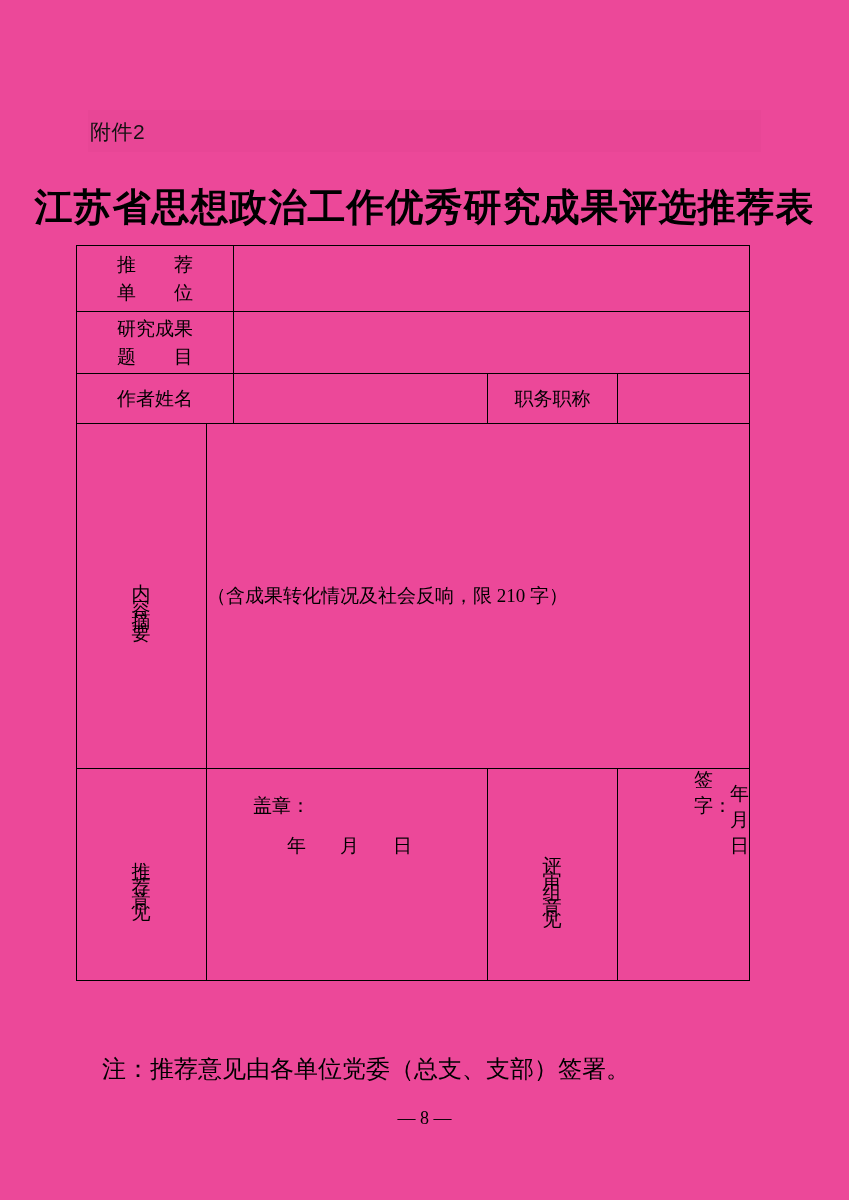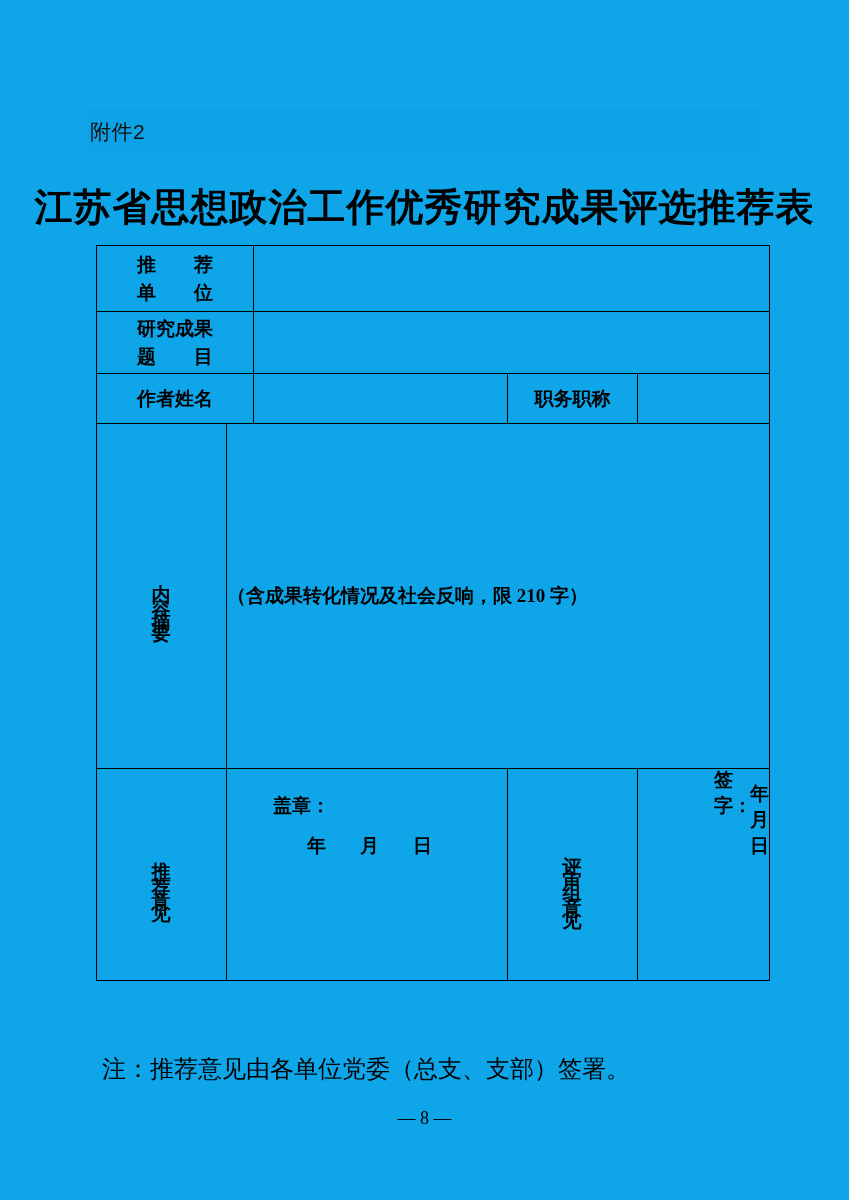--- a/index.html
+++ b/index.html
@@ -8,21 +8,21 @@
     background: #d8d8d8;
   }
   body {
     font-family: "Liberation Serif", "DejaVu Serif", serif;
   }
   .page {
     position: relative;
     width: 849px;
     height: 1200px;
     margin: 0 auto;
-    background: #0ea5e9;
+    background: #ec4899;
     box-sizing: border-box;
     overflow: hidden;
   }
   .attachment-label {
     position: absolute;
     left: 90px;
     top: 118px;
     font-size: 21px;
     font-family: "Liberation Sans", sans-serif;
     color: #111;
@@ -35,26 +35,25 @@
     top: 182px;
     text-align: center;
     font-size: 38px;
     font-weight: bold;
     font-family: "Liberation Serif", "DejaVu Serif", serif;
     color: #000;
     letter-spacing: 1px;
   }
   table.form {
     position: absolute;
-    left: 96px;
+    left: 76px;
     top: 245px;
     width: 673px;
     border-collapse: collapse;
     table-layout: fixed;
-    font-weight: bold;
   }
   table.form td {
     border: 1px solid #000;
     padding: 0;
     vertical-align: middle;
     font-size: 19px;
     color: #000;
   }
   .lbl {
     text-align: center;

